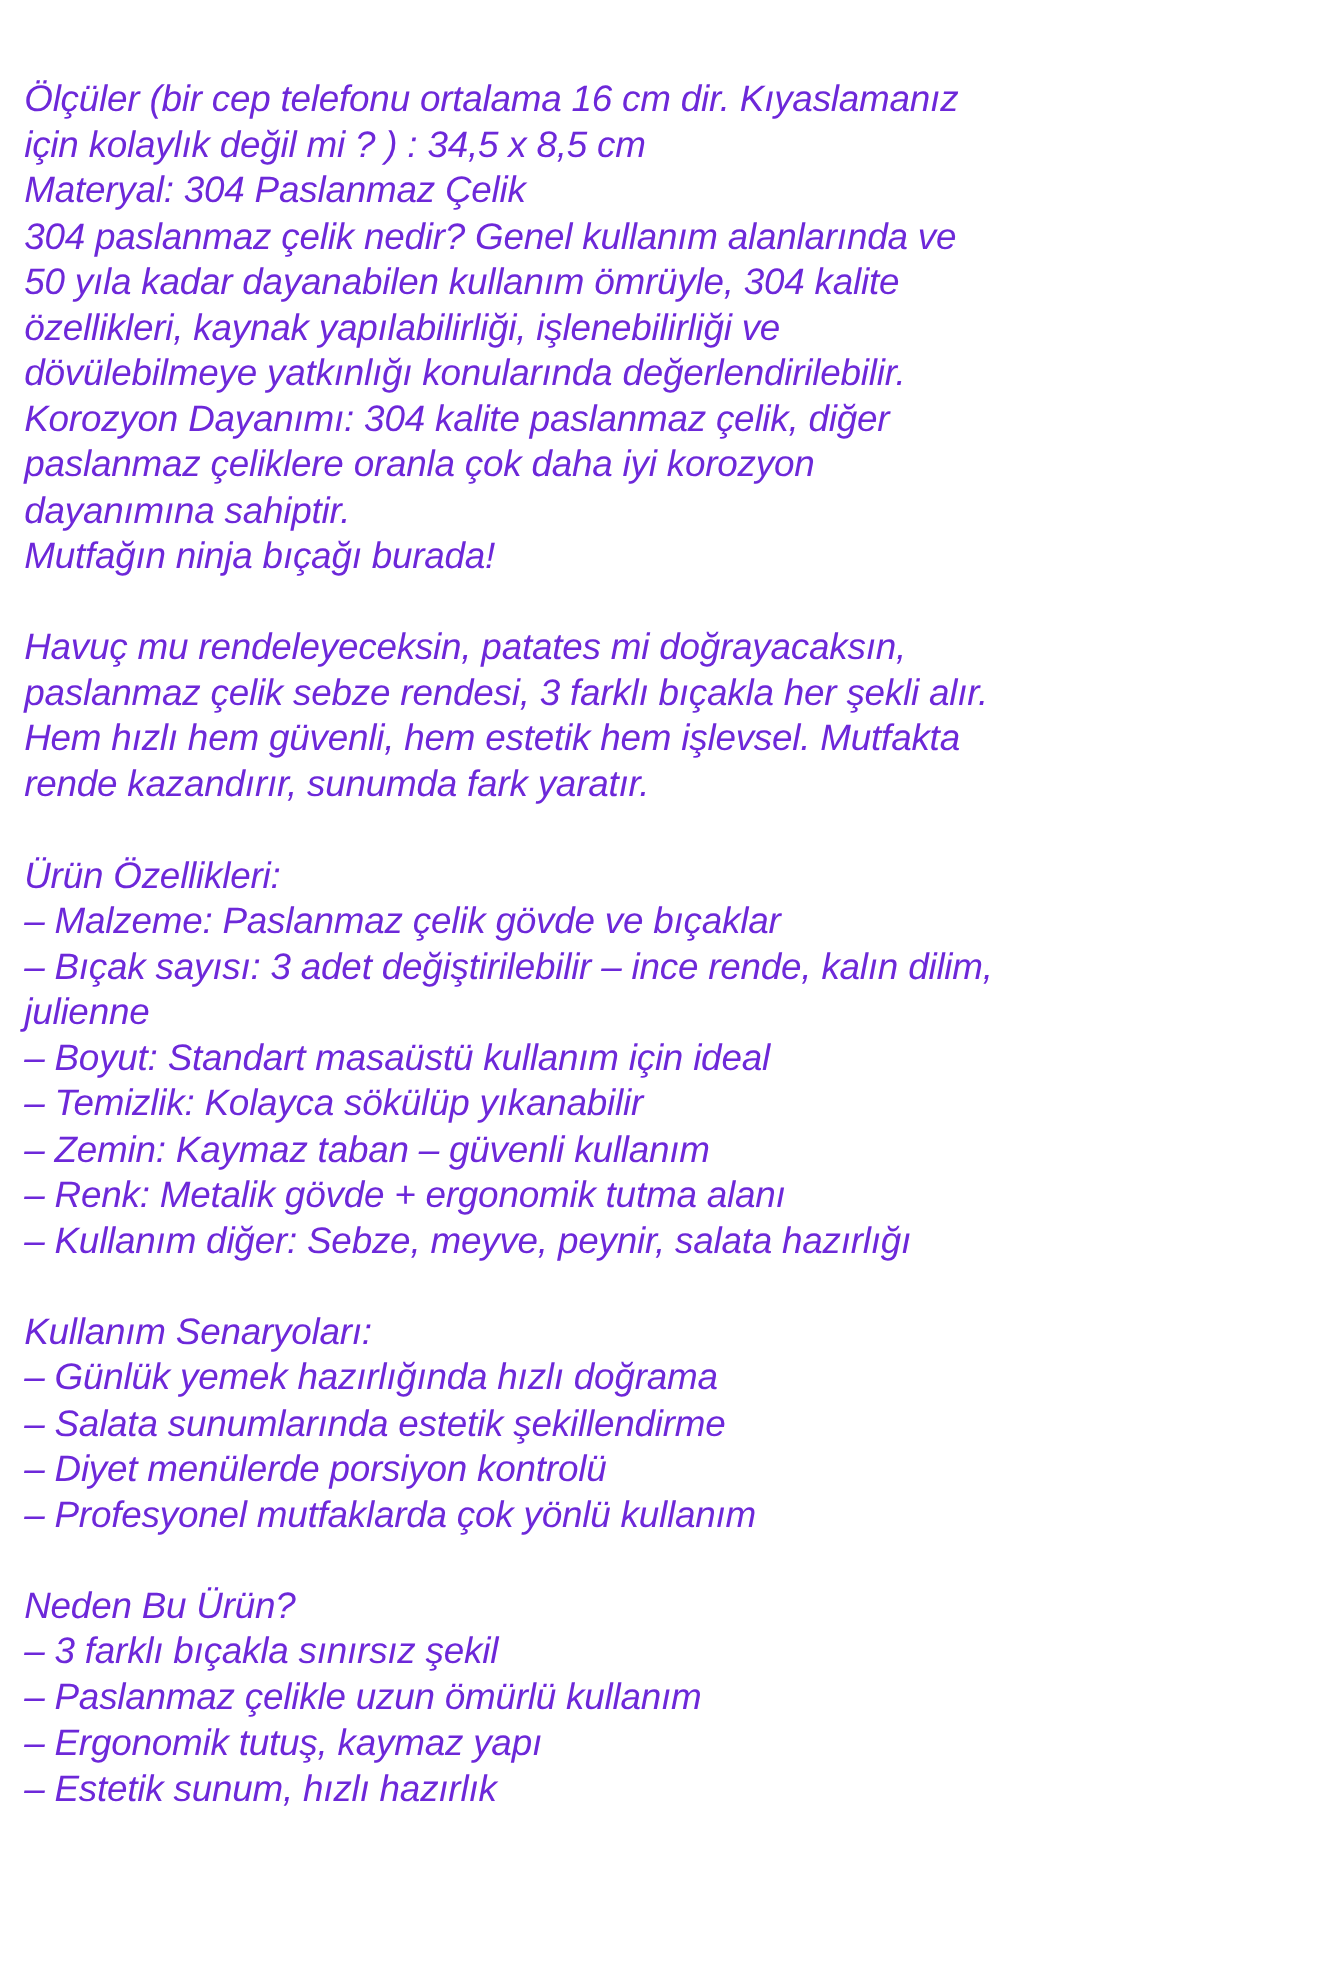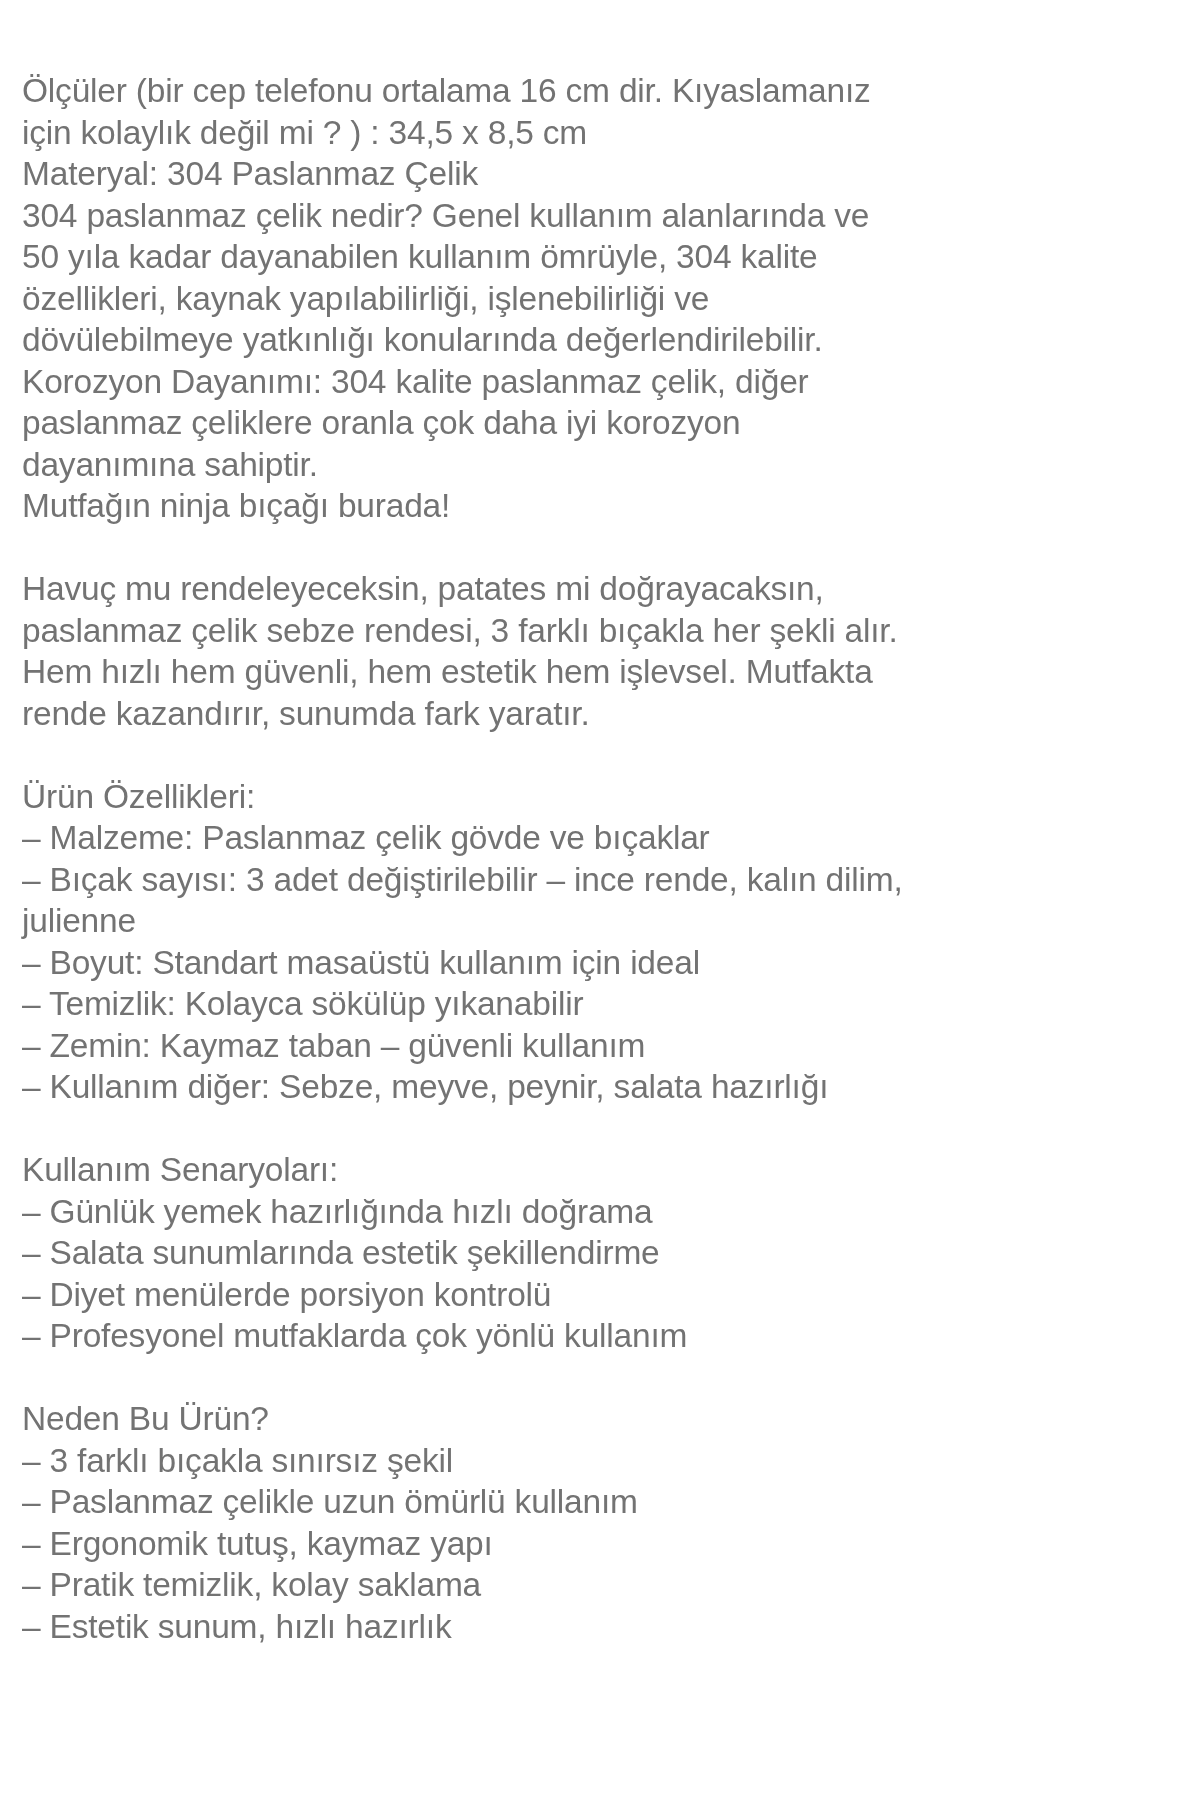--- a/index.html
+++ b/index.html
@@ -31,21 +31,22 @@
     padding: 0;
   }
   .line {
     display: block;
     font-size: 33.5px;
     line-height: 41.5px;
     letter-spacing: -0.2px;
     white-space: pre-wrap;
     word-break: normal;
     font-weight: 400;
-    color: #737373;
+    color: #6d28d9;
+    font-style: italic;
   }
   .gap {
     display: block;
     height: 41.5px;
   }
 </style>
 </head>
 <body>
 
 <div class="page">
@@ -77,38 +78,38 @@
     <span class="gap"></span>
 
     <div class="block">
       <span class="line">Ürün Özellikleri:</span>
       <span class="line">– Malzeme: Paslanmaz çelik gövde ve bıçaklar</span>
       <span class="line">– Bıçak sayısı: 3 adet değiştirilebilir – ince rende, kalın dilim,</span>
       <span class="line">julienne</span>
       <span class="line">– Boyut: Standart masaüstü kullanım için ideal</span>
       <span class="line">– Temizlik: Kolayca sökülüp yıkanabilir</span>
       <span class="line">– Zemin: Kaymaz taban – güvenli kullanım</span>
+      <span class="line">– Renk: Metalik gövde + ergonomik tutma alanı</span>
       <span class="line">– Kullanım diğer: Sebze, meyve, peynir, salata hazırlığı</span>
     </div>
 
     <span class="gap"></span>
 
     <div class="block">
       <span class="line">Kullanım Senaryoları:</span>
       <span class="line">– Günlük yemek hazırlığında hızlı doğrama</span>
       <span class="line">– Salata sunumlarında estetik şekillendirme</span>
       <span class="line">– Diyet menülerde porsiyon kontrolü</span>
       <span class="line">– Profesyonel mutfaklarda çok yönlü kullanım</span>
     </div>
 
     <span class="gap"></span>
 
     <div class="block">
       <span class="line">Neden Bu Ürün?</span>
       <span class="line">– 3 farklı bıçakla sınırsız şekil</span>
       <span class="line">– Paslanmaz çelikle uzun ömürlü kullanım</span>
       <span class="line">– Ergonomik tutuş, kaymaz yapı</span>
-      <span class="line">– Pratik temizlik, kolay saklama</span>
       <span class="line">– Estetik sunum, hızlı hazırlık</span>
     </div>
 
   </div>
 </div>
 
 </body></html>

